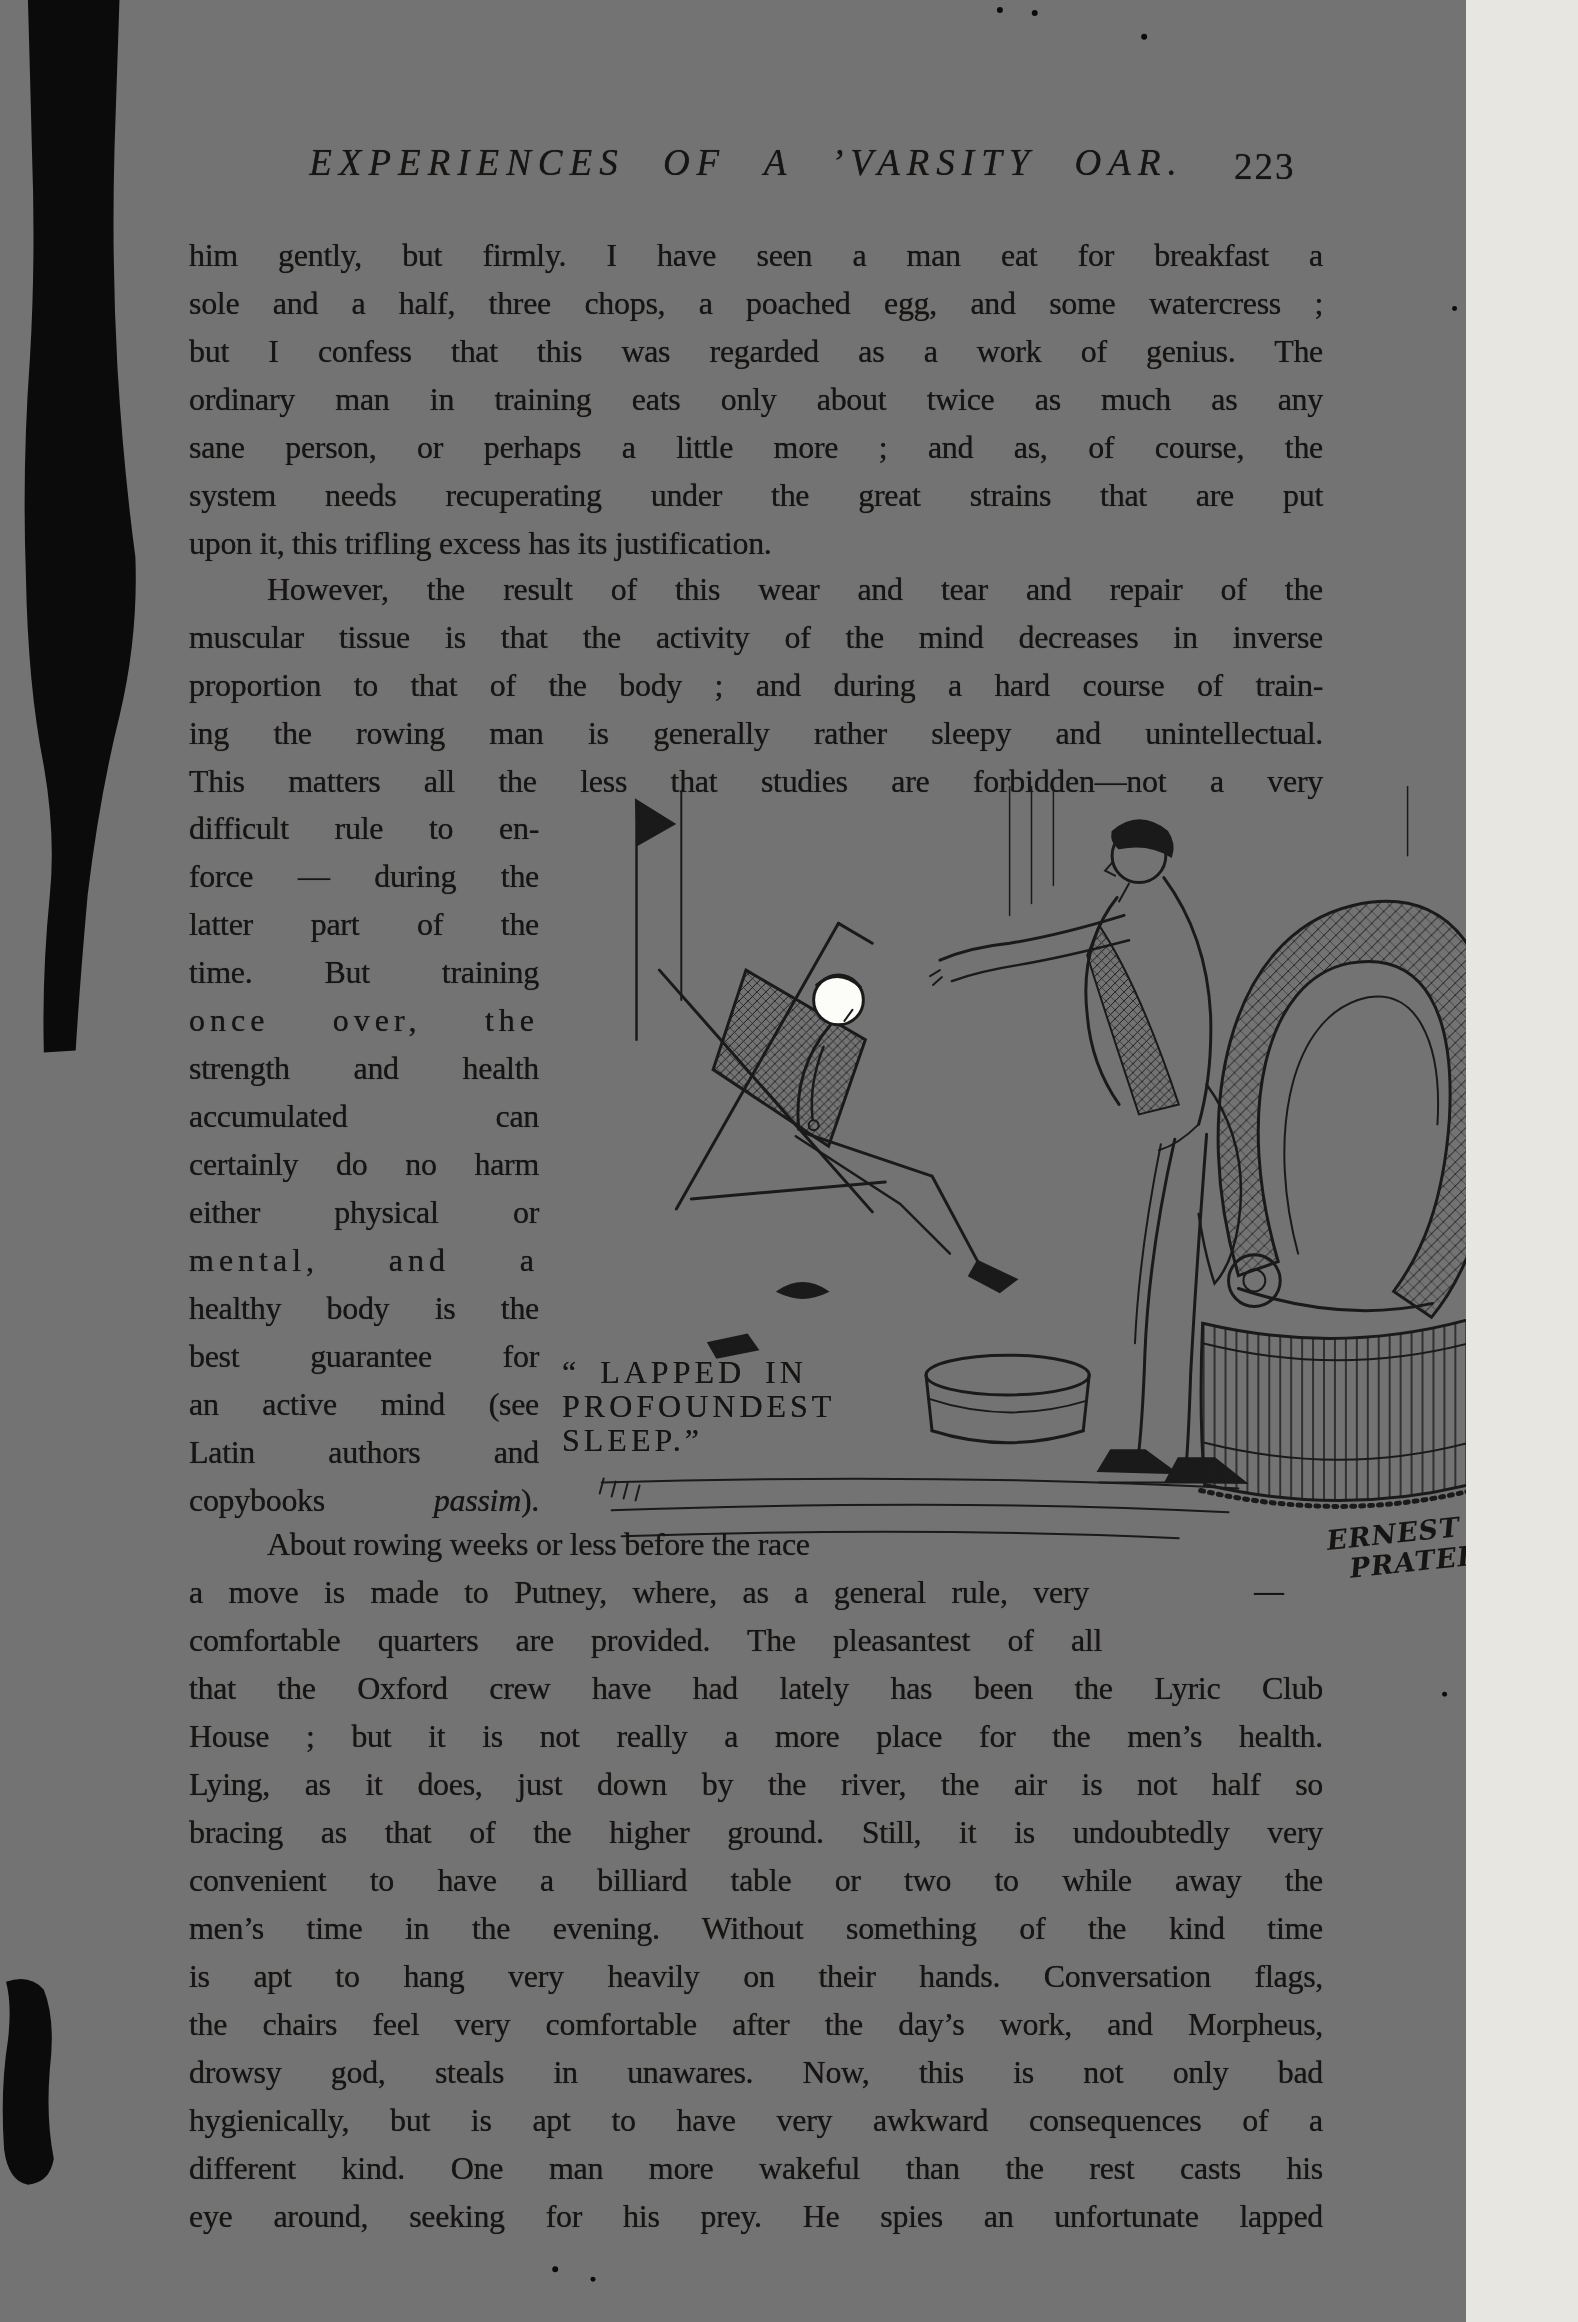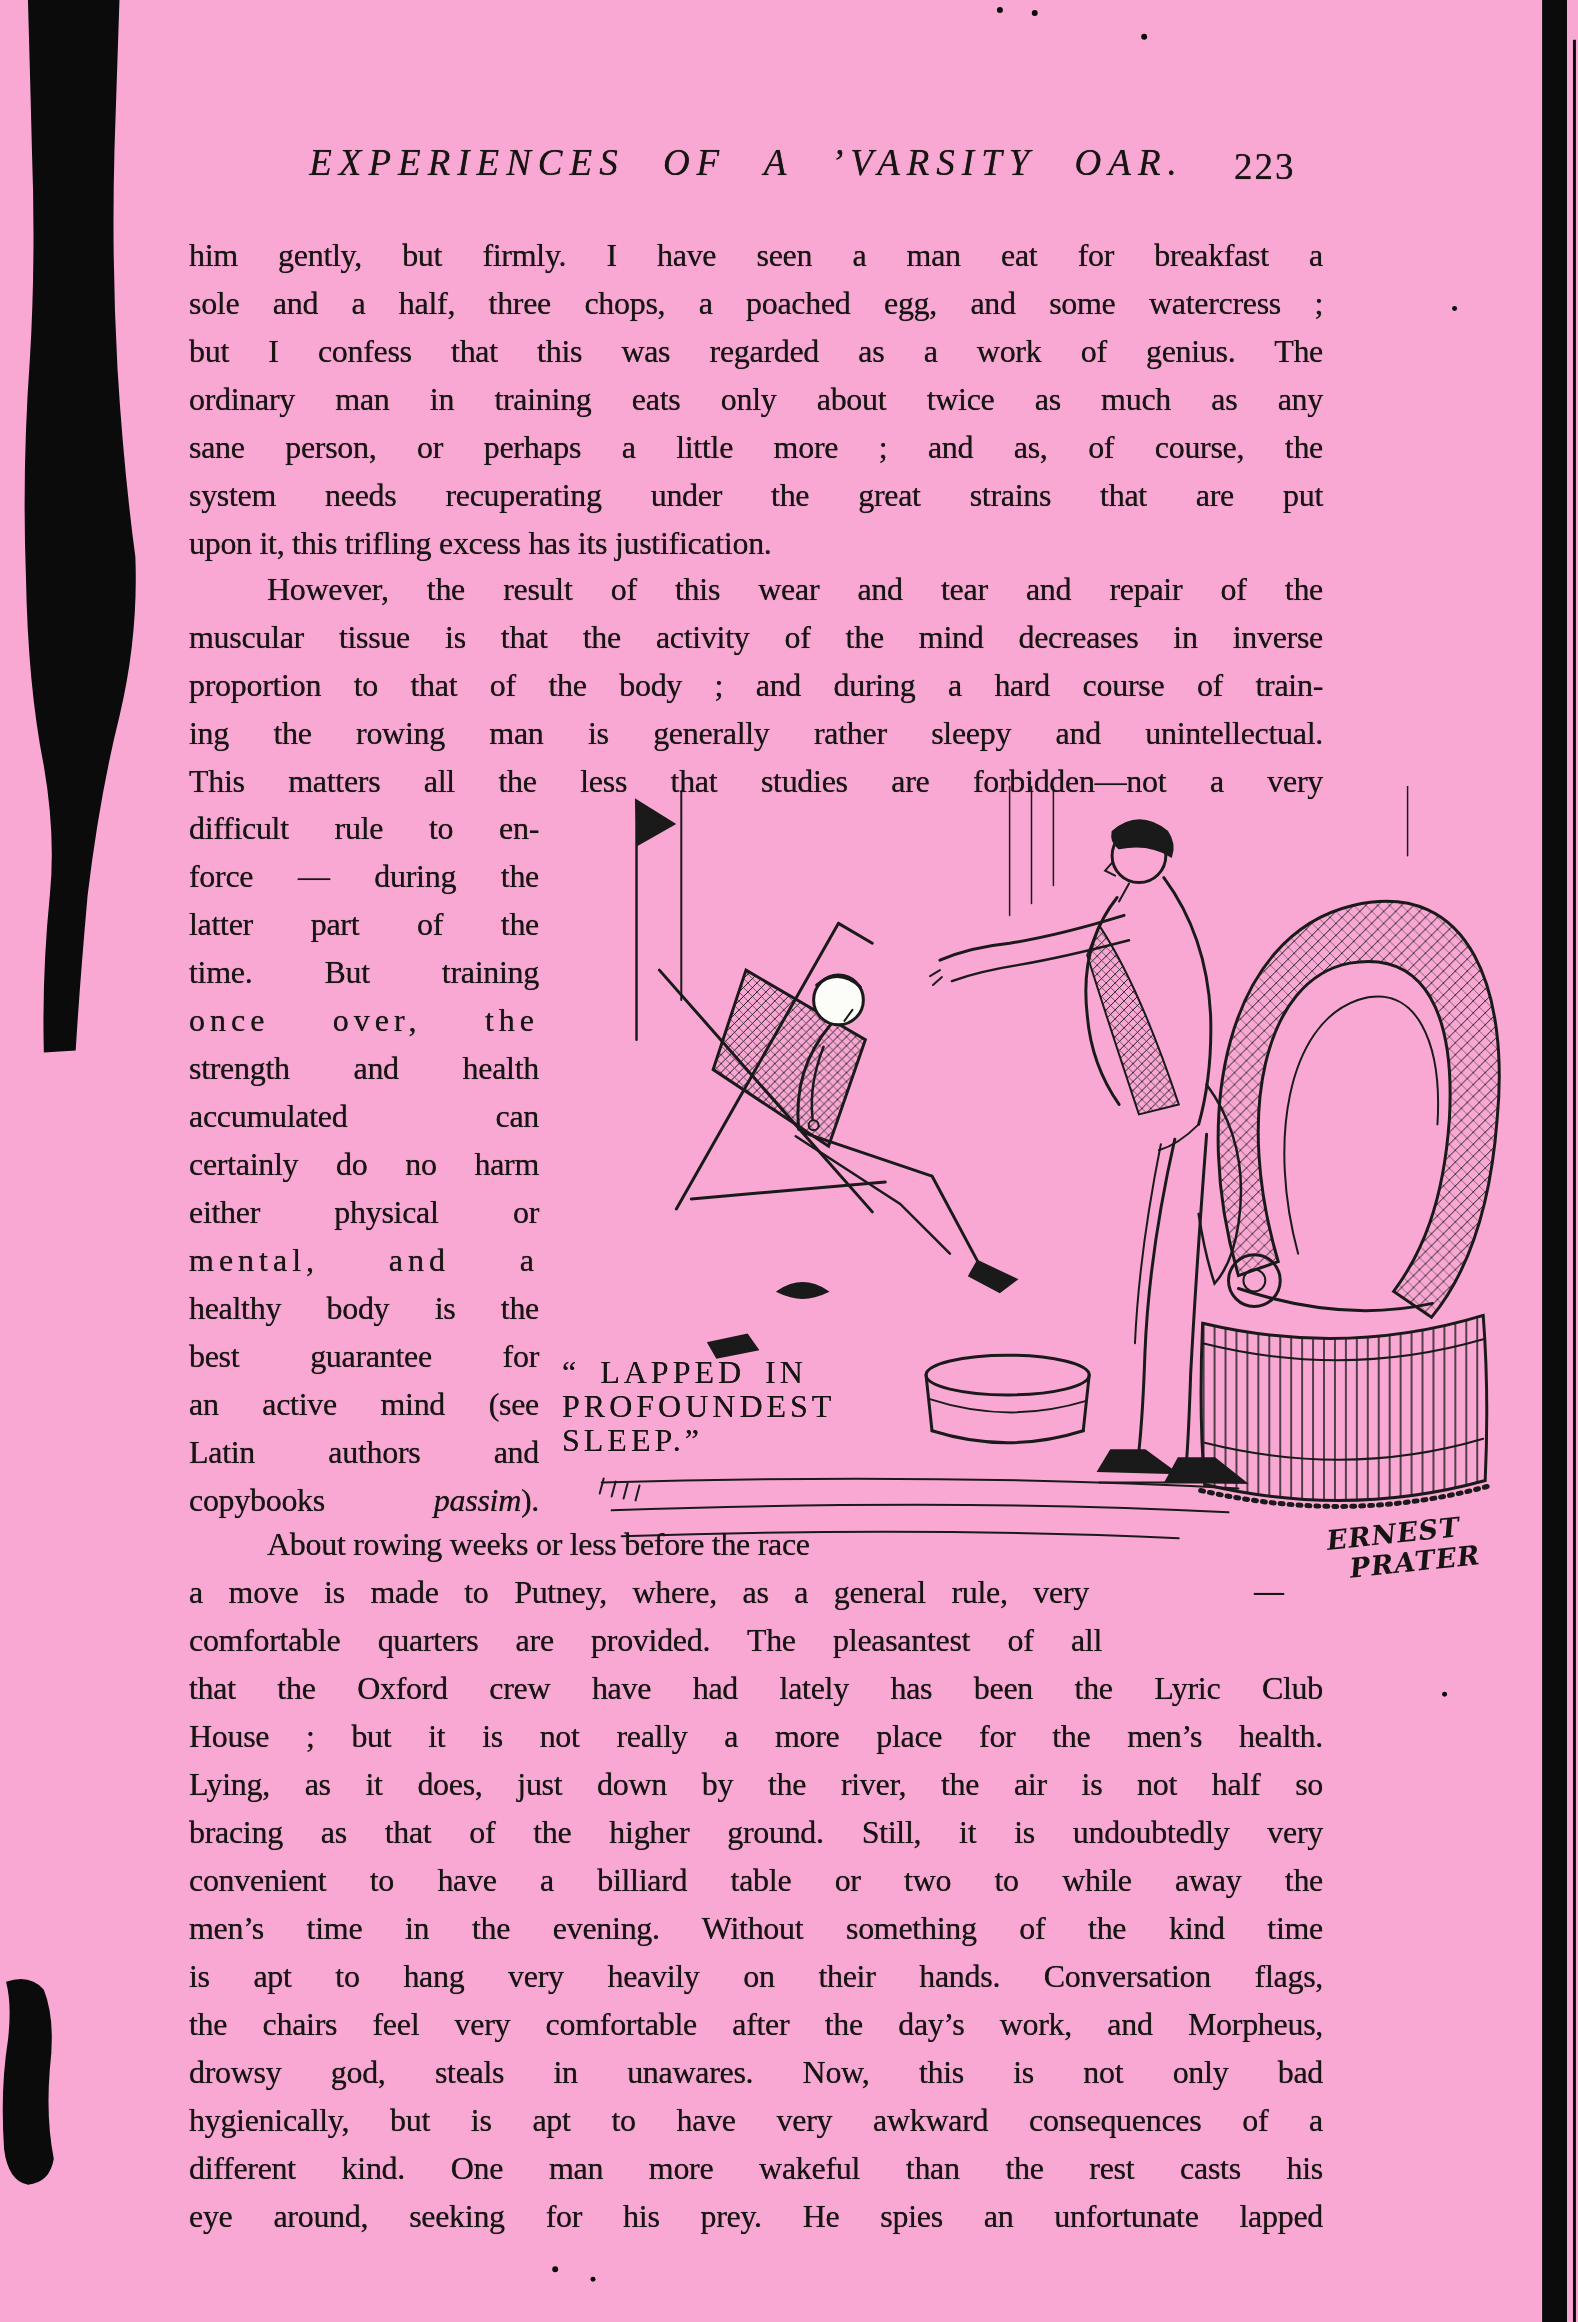--- a/index.html
+++ b/index.html
@@ -1,16 +1,16 @@
 <!DOCTYPE html>
 <html><head>
 <meta charset="utf-8">
 <style>
   html,body{margin:0;padding:0;background:#e8e6e1;}
-  .page{position:relative;width:1578px;height:2322px;background:#f9a8d4;
+  .page{position:relative;width:1466px;height:2322px;background:#737373;
         font-family:"Liberation Serif","DejaVu Serif",serif;color:#171513;overflow:hidden;}
   .blk{position:absolute;}
   .txt{font-size:32px;line-height:48px;letter-spacing:-0.3px;
        text-shadow:0 0 0.7px rgba(22,20,17,.85);}
   .line{text-align:justify;text-align-last:justify;white-space:normal;}
   .line.nj{text-align-last:left;}
   .line.ind{text-indent:78px;}
   .line.sp{letter-spacing:5px;}
   .it{font-style:italic;}
   .head{font-style:italic;font-size:37px;letter-spacing:7px;word-spacing:22px;

